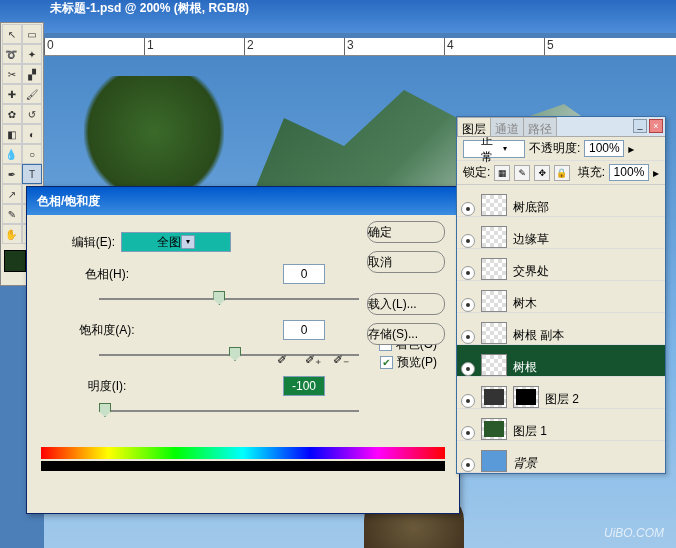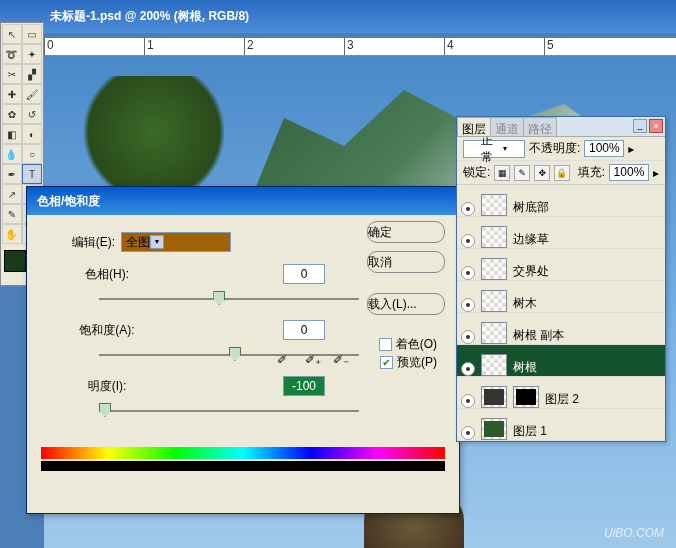--- a/index.html
+++ b/index.html
@@ -1,18 +1,18 @@
 <!DOCTYPE html>
 <html><head>
 <meta charset="utf-8">
 <style>
 * { box-sizing: border-box; margin: 0; padding: 0; font-family: "Microsoft YaHei", SimSun, sans-serif; font-size: 12px; }
 body { width: 676px; height: 548px; background: #4c7fb8; overflow: hidden; position: relative; }
 
-.title-bar { height: 33px; background: linear-gradient(to bottom, #2a6bc2, #4e8dd8); display: flex; align-items: center; padding-left: 50px; color: #fff; font-weight: bold; }
+.title-bar { height: 33px; background: linear-gradient(to bottom, #2a6bc2, #4e8dd8); display: flex; padding-left: 50px; color: #fff; font-weight: bold; }
 
 .ruler-h { position: absolute; left: 44px; top: 38px; right: 0; height: 18px; background: #fff; border-bottom: 1px solid #888; font-size: 9px; display: flex; }
 .ruler-h span { flex: 0 0 100px; border-left: 1px solid #666; padding-left: 2px; color: #333; }
 
 .toolbox { position: absolute; left: 0; top: 22px; width: 44px; background: #ece9d8; border: 1px solid #888; display: flex; flex-wrap: wrap; padding: 1px; }
 .tool { width: 20px; height: 20px; border: 1px solid #ccc; background: #ece9d8; margin: 0; display: flex; align-items: center; justify-content: center; font-size: 10px; color: #333; }
 .tool.sel { background: #c8d8e8; border: 1px solid #3a6ea5; }
 .swatch-area { width: 40px; height: 36px; position: relative; margin-top: 4px; }
 .swatch-fg { position: absolute; left: 2px; top: 2px; width: 22px; height: 22px; background: #1a3a1a; border: 1px solid #000; }
 .swatch-bg { position: absolute; left: 14px; top: 14px; width: 22px; height: 22px; background: #fff; border: 1px solid #000; z-index: -1; }
@@ -23,21 +23,21 @@
 .stump { position: absolute; left: 320px; bottom: -20px; width: 100px; height: 80px; background: radial-gradient(ellipse, #6a5a3a, #3a2a1a); border-radius: 40% 40% 20% 20%; }
 
 .dialog { position: absolute; left: 26px; top: 186px; width: 434px; height: 328px; background: #ece9d8; border: 1px solid #0a246a; box-shadow: 2px 2px 6px rgba(0,0,0,0.3); }
 .dialog-title { height: 28px; background: linear-gradient(to bottom, #0058cc, #3a8de0); color: #fff; font-weight: bold; padding: 6px 10px; }
 .dialog-body { padding: 16px 12px 8px 12px; position: relative; }
 .dlg-row { display: flex; align-items: center; margin-bottom: 6px; height: 22px; }
 .dlg-label { width: 82px; text-align: right; padding-right: 6px; }
 .dlg-label-c { width: 136px; text-align: center; }
 .dlg-input { width: 42px; height: 20px; border: 1px solid #7f9db9; background: #fff; text-align: center; padding: 2px; }
 .dlg-input.hl { background: #15803d; color: #fff; }
-.dlg-select { width: 110px; height: 20px; border: 1px solid #7f9db9; background: #a16207; display: flex; align-items: center; padding: 0 4px; justify-content: flex-start; }
+.dlg-select { width: 110px; height: 20px; border: 1px solid #7f9db9; background: #14b8a6; display: flex; align-items: center; padding: 0 4px; justify-content: center; }
 .dlg-select .arr { width: 14px; height: 14px; background: #c8d4e8; border: 1px solid #7f9db9; text-align: center; line-height: 12px; font-size: 8px; }
 .slider { width: 260px; height: 16px; position: relative; margin: 4px 0 12px 60px; }
 .slider-track { position: absolute; top: 7px; left: 0; right: 0; height: 2px; background: #888; }
 .slider-thumb { position: absolute; top: 0; width: 12px; height: 14px; background: #c8e0c8; border: 1px solid #4a7a4a; clip-path: polygon(0 0, 100% 0, 100% 60%, 50% 100%, 0 60%); }
 .dlg-btn { position: absolute; width: 78px; height: 22px; border: 1px solid #888; background: #ece9d8; border-radius: 10px; text-align: left; line-height: 20px; right: 14px; }
 .hue-bar { height: 12px; margin: 8px 14px 2px 14px; background: linear-gradient(to right, red, yellow, lime, cyan, blue, magenta, red); }
 .black-bar { height: 10px; margin: 0 14px; background: #000; }
 .eyedroppers { position: absolute; right: 110px; bottom: 70px; display: flex; gap: 12px; }
 .eyedrop { width: 16px; height: 16px; }
 .chk-row { position: absolute; right: 22px; display: flex; align-items: center; gap: 4px; }
@@ -170,20 +170,21 @@
       <span>着色(O)</span>
     </div>
     <div class="chk-row" style="bottom:68px;">
       <div class="chk">✔</div>
       <span>预览(P)</span>
     </div>
 
     <div class="dlg-btn" style="top:6px">确定</div>
     <div class="dlg-btn" style="top:78px">载入(L)...</div>
     <div class="dlg-btn" style="top:36px">取消</div>
+    <div class="dlg-btn" style="top:108px">存储(S)...</div>
   </div>
   <div class="hue-bar"></div>
   <div class="black-bar"></div>
 </div>
 
 <div class="panel">
   <div class="panel-tabs">
     <div class="panel-tab">图层</div>
     <div class="panel-tab inactive">通道</div>
     <div class="panel-tab inactive">路径</div>
@@ -250,17 +251,22 @@
       </div>
     <span class="layer-name">图层 2</span>
   </div>
   <div class="layer">
     <div class="eye"></div>
     <div class="thumb">
         <div class="tc" style="background:#2a5a2a"></div>
       </div>
     <span class="layer-name">图层 1</span>
   </div>
+  <div class="layer italic">
+    <div class="eye"></div>
+    <div class="thumb bg"></div>
+    <span class="layer-name">背景</span>
+  </div>
 </div>
 
 <div class="watermark">
   <span>UiBO.COM</span>
 </div>
 
 </body></html>

